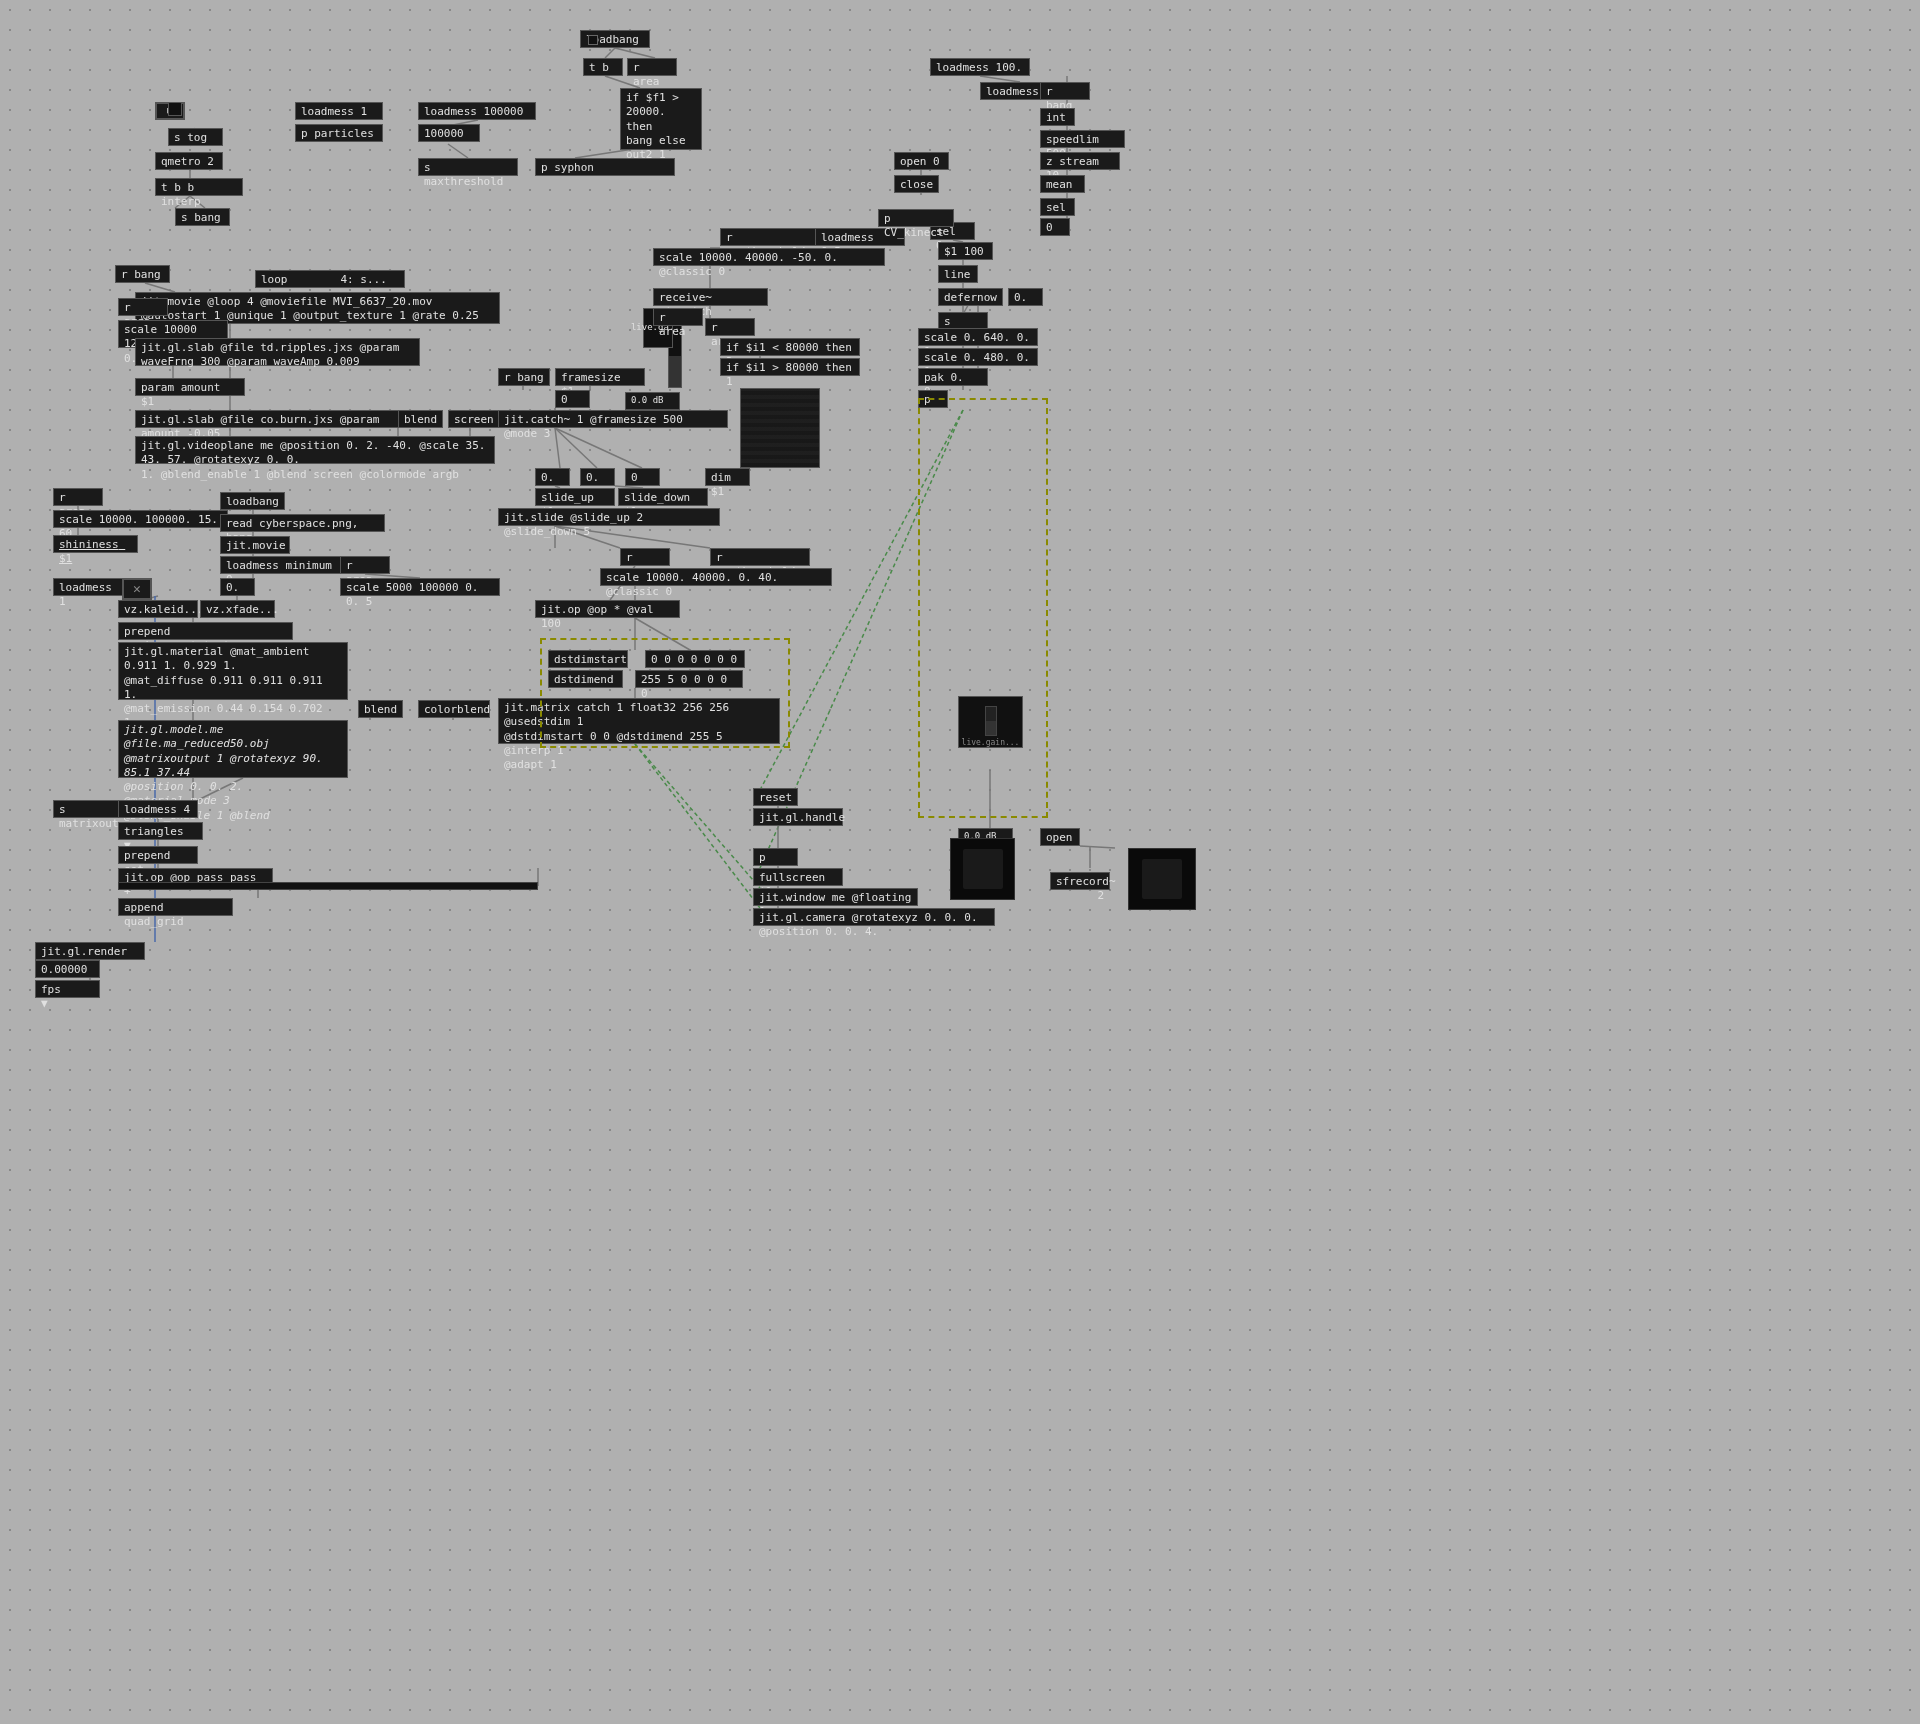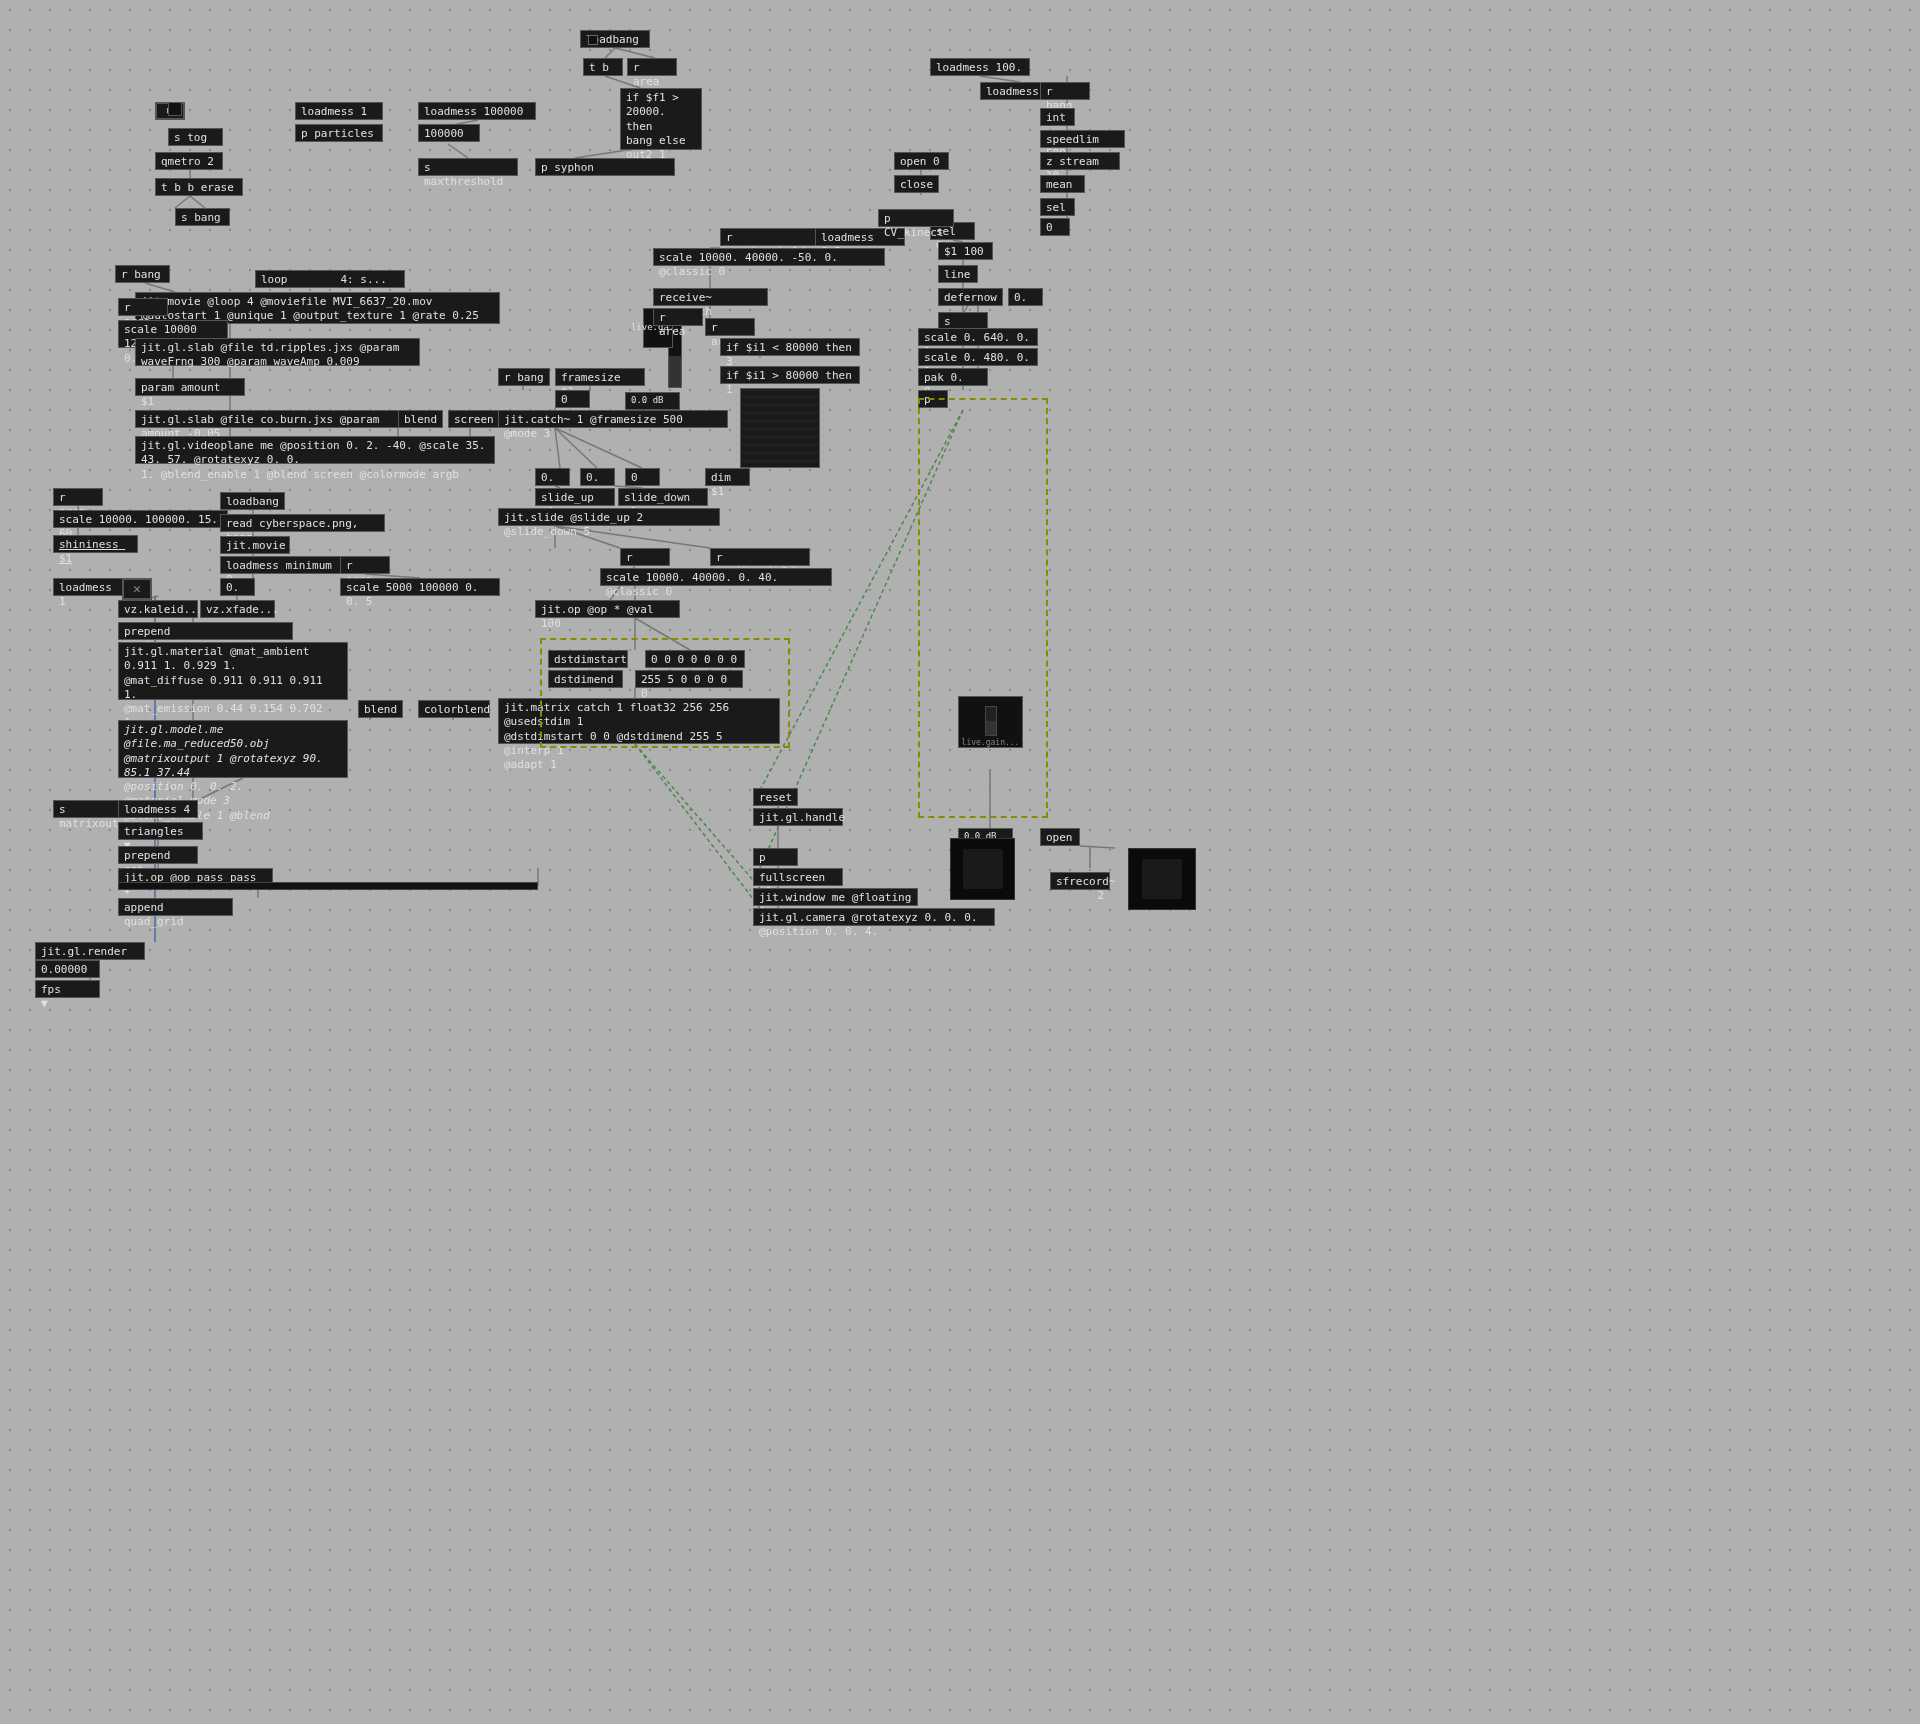--- a/index.html
+++ b/index.html
@@ -205,21 +205,21 @@
 <div class="node" style="left:295px;top:102px;width:88px;height:18px;">loadmess 1</div>
 <div class="node" style="left:295px;top:124px;width:88px;height:18px;">p particles</div>
 
 <div class="node" style="left:418px;top:102px;width:118px;height:18px;">loadmess 100000</div>
 <div class="node" style="left:418px;top:124px;width:62px;height:18px;">100000</div>
 <div class="node" style="left:418px;top:158px;width:100px;height:18px;">s maxthreshold</div>
 
 <div class="node node-toggle" style="left:155px;top:102px;width:18px;height:18px;"><span style="font-size:9px">■</span></div>
 <div class="node" style="left:168px;top:128px;width:55px;height:18px;">s tog</div>
 <div class="node" style="left:155px;top:152px;width:68px;height:18px;">qmetro 2</div>
-<div class="node" style="left:155px;top:178px;width:88px;height:18px;">t b b erase</div>
+<div class="node" style="left:155px;top:178px;width:88px;height:18px;">t b b interp</div>
 <div class="node" style="left:175px;top:208px;width:55px;height:18px;">s bang</div>
 
 <div class="node" style="left:115px;top:265px;width:55px;height:18px;">r bang</div>
 
 <div class="node" style="left:255px;top:270px;width:150px;height:18px;">loop        4: s...  ...</div>
 
 <div class="node" style="left:135px;top:292px;width:365px;height:32px;">jit.movie @loop 4 @moviefile MVI_6637_20.mov
 @autostart 1 @unique 1 @output_texture 1 @rate 0.25</div>
 
 <div class="node" style="left:118px;top:298px;width:50px;height:18px;">r area</div>
@@ -304,21 +304,21 @@
 <div class="node" style="left:653px;top:288px;width:115px;height:18px;">receive~ atocatch</div>
 
 <div class="node" style="left:653px;top:308px;width:50px;height:18px;">r area</div>
 
 <div class="node" style="left:720px;top:228px;width:100px;height:18px;">r maxthreshold</div>
 <div class="node" style="left:815px;top:228px;width:90px;height:18px;">loadmess 0.5</div>
 <div class="node" style="left:653px;top:248px;width:232px;height:18px;">scale 10000. 40000. -50. 0. @classic 0</div>
 
 <div class="node" style="left:705px;top:318px;width:50px;height:18px;">r area</div>
 <div class="node" style="left:720px;top:338px;width:140px;height:18px;">if $i1 &lt; 80000 then 3</div>
-<div class="node" style="left:720px;top:358px;width:140px;height:18px;margin-top:8px;">if $i1 &gt; 80000 then 1</div>
+<div class="node" style="left:720px;top:358px;width:140px;height:18px;">if $i1 &gt; 80000 then 1</div>
 
 <div class="node" style="left:535px;top:468px;width:35px;height:18px;">0.</div>
 <div class="node" style="left:580px;top:468px;width:35px;height:18px;">0.</div>
 <div class="node" style="left:625px;top:468px;width:35px;height:18px;">0</div>
 <div class="node" style="left:535px;top:488px;width:80px;height:18px;">slide_up $1</div>
 <div class="node" style="left:618px;top:488px;width:90px;height:18px;">slide_down $1</div>
 <div class="node" style="left:705px;top:468px;width:45px;height:18px;">dim $1</div>
 <div class="node" style="left:498px;top:508px;width:222px;height:18px;">jit.slide @slide_up 2 @slide_down 5</div>
 
 <div class="node" style="left:620px;top:548px;width:50px;height:18px;">r area</div>

